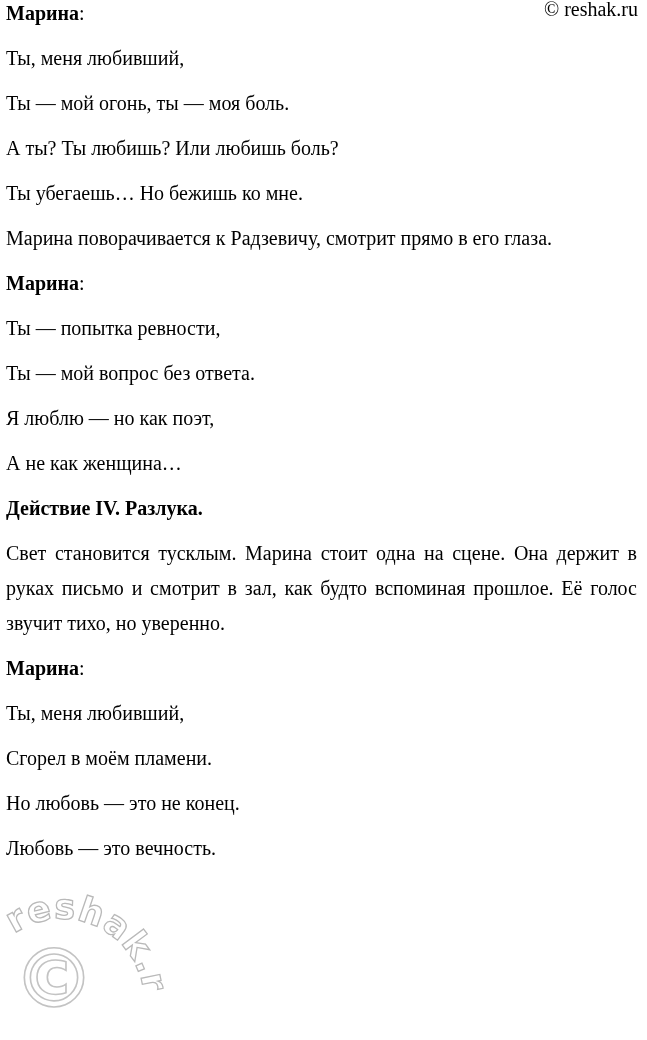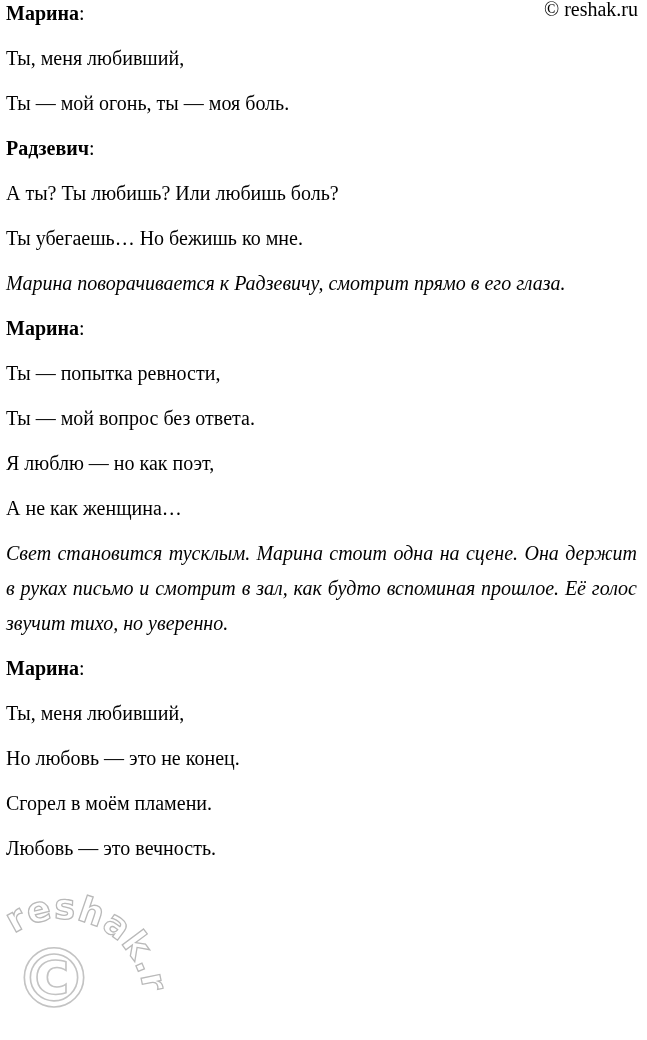--- a/index.html
+++ b/index.html
@@ -19,21 +19,21 @@
   .content {
     padding: 0 10px 0 6px;
     margin-top: -4px;
   }
   p.block {
     margin: 0 0 10px 0;
     line-height: 35px;
     white-space: normal;
   }
   p.speaker b { font-weight: bold; text-align: center; }
-  p.stage { font-style: italic; text-align: justify; }
+  p.stage { text-align: justify; }
   p.heading { font-weight: bold; }
   .copyright {
     position: absolute;
     top: 1px; right: 9px;
     font-size: 20px;
     line-height: 24px;
     color: #000;
   }
   .watermark {
     position: absolute;
@@ -50,34 +50,34 @@
 <body>
 
 <div class="page">
 
   <div class="copyright">© reshak.ru</div>
 
   <div class="content">
       <p class="block speaker"><b>Марина</b><span>:</span></p>
       <p class="block line">Ты, меня любивший,</p>
       <p class="block line">Ты — мой огонь, ты — моя боль.</p>
-      <p class="block speaker"><b>Радзевич</b><span>:</span></p>
       <p class="block line">А ты? Ты любишь? Или любишь боль?</p>
       <p class="block line">Ты убегаешь… Но бежишь ко мне.</p>
       <p class="block stage">Марина поворачивается к Радзевичу, смотрит прямо в его глаза.</p>
       <p class="block speaker"><b>Марина</b><span>:</span></p>
       <p class="block line">Ты — попытка ревности,</p>
       <p class="block line">Ты — мой вопрос без ответа.</p>
       <p class="block line">Я люблю — но как поэт,</p>
       <p class="block line">А не как женщина…</p>
+      <p class="block heading">Действие IV. Разлука.</p>
       <p class="block stage">Свет становится тусклым. Марина стоит одна на сцене. Она держит в руках письмо и смотрит в зал, как будто вспоминая прошлое. Её голос звучит тихо, но уверенно.</p>
       <p class="block speaker"><b>Марина</b><span>:</span></p>
       <p class="block line">Ты, меня любивший,</p>
+      <p class="block line">Сгорел в моём пламени.</p>
       <p class="block line">Но любовь — это не конец.</p>
-      <p class="block line">Сгорел в моём пламени.</p>
       <p class="block line">Любовь — это вечность.</p>
     </div>
 
   <svg class="watermark" viewBox="0 0 190 172" width="190" height="172">
     <defs>
       <path id="wm-arc" d="M 14 70 A 82.5 82.5 0 0 1 144 140" fill="none"></path>
     </defs>
     <text x="54" y="114" font-size="82" text-anchor="middle" dominant-baseline="central" fill="rgba(255,255,255,0.75)" stroke="#c3c3c3" stroke-width="1.6">©</text>
     <text font-size="35" fill="rgba(255,255,255,0.8)" stroke="#b9b9b9" stroke-width="1.3" letter-spacing="1">
       <textPath href="#wm-arc">reshak.ru</textPath>

